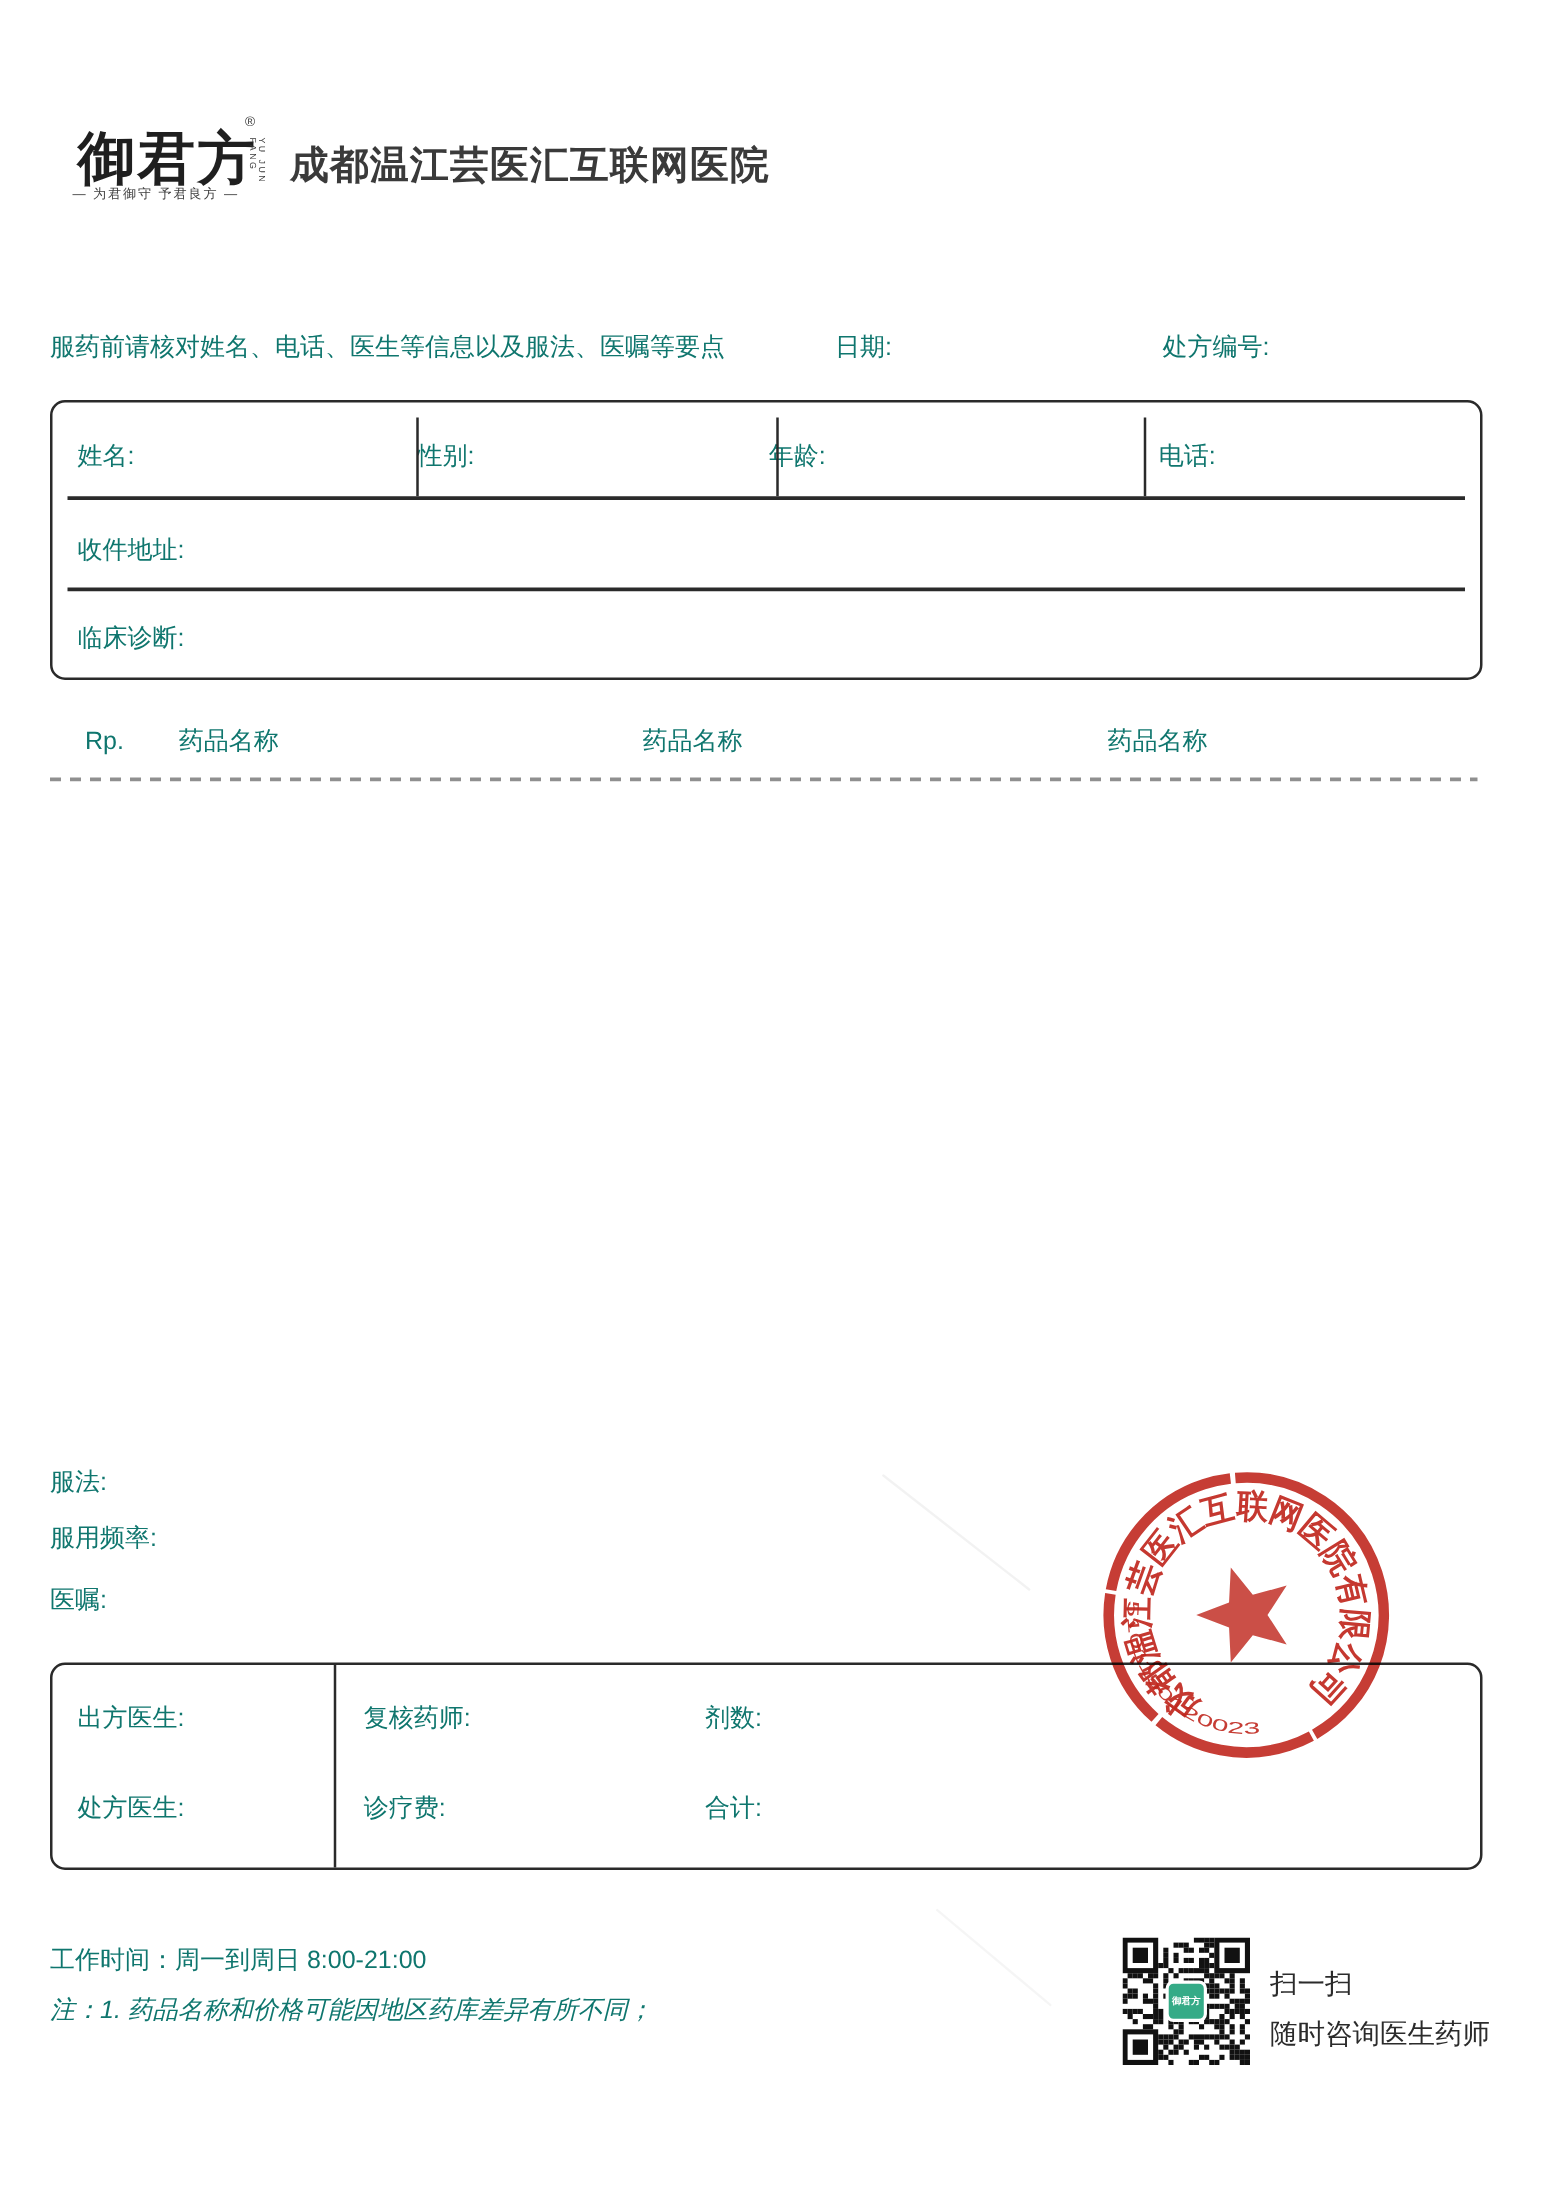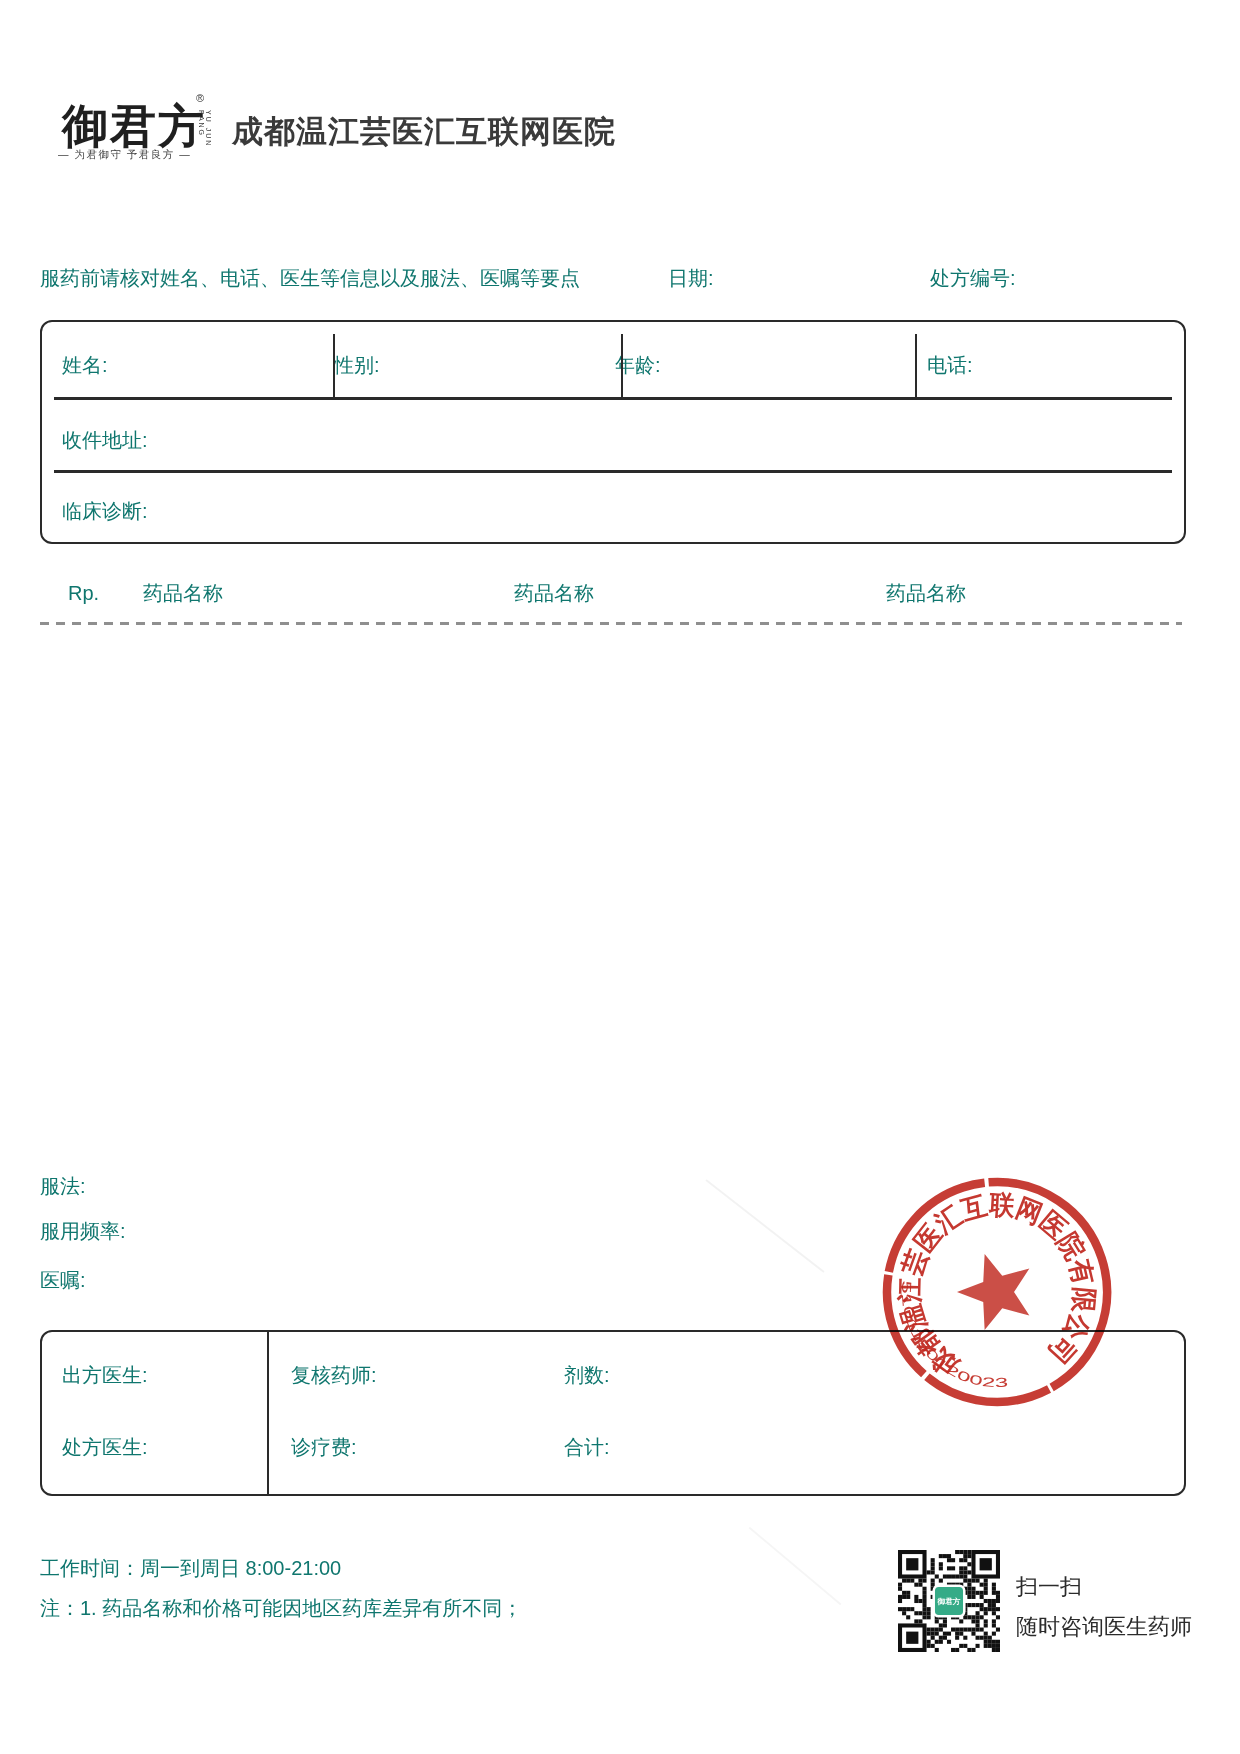--- a/index.html
+++ b/index.html
@@ -96,21 +96,21 @@
           <textPath href="#seal-name-arc">成都温江芸医汇互联网医院有限公司</textPath>
         </text>
         <text font-size="13" opacity="0.9" textLength="172" lengthAdjust="spacingAndGlyphs">
           <textPath href="#seal-code-arc">5101150120023</textPath>
         </text>
       </g>
     </svg>
   </div>
 
   <div class="abs lbl" style="left:40px;top:1556px;">工作时间：周一到周日 8:00-21:00</div>
-  <div class="abs lbl" style="left:40px;top:1596px;">注：1. 药品名称和价格可能因地区药库差异有所不同；</div>
+  <div class="abs lbl" style="left:40px;top:1596px;font-style:italic;">注：1. 药品名称和价格可能因地区药库差异有所不同；</div>
 
   <div class="abs" style="left:898px;top:1550px;width:102px;height:102px;">
     <svg id="qr-svg" width="102" height="102" viewBox="0 0 100 100">
         <g fill="#111">
           <rect x="56" y="0" width="4" height="4"></rect>
           <rect x="60" y="0" width="4" height="4"></rect>
           <rect x="64" y="0" width="4" height="4"></rect>
           <rect x="68" y="0" width="4" height="4"></rect>
           <rect x="40" y="4" width="4" height="4"></rect>
           <rect x="44" y="4" width="4" height="4"></rect>

